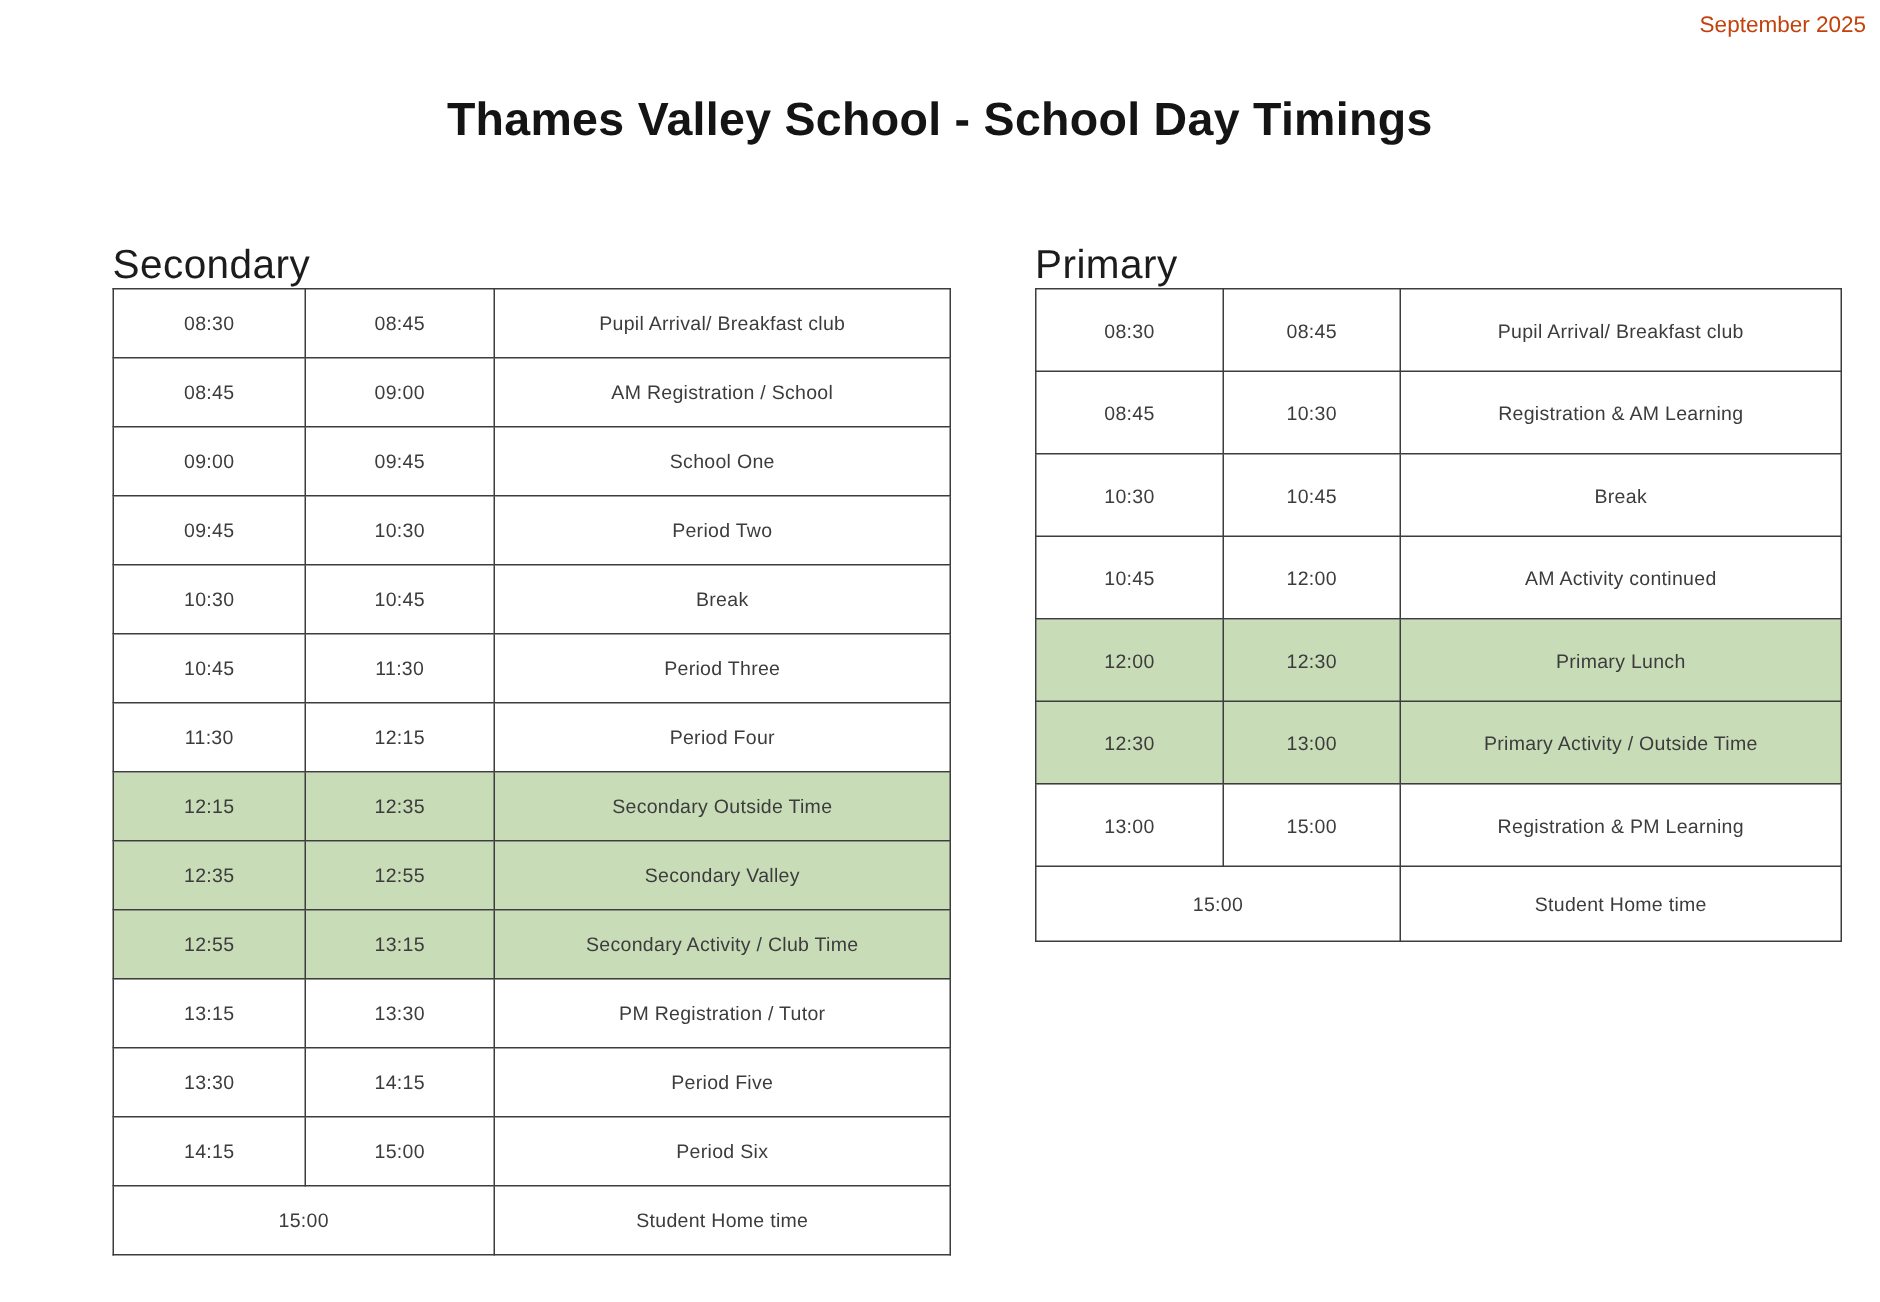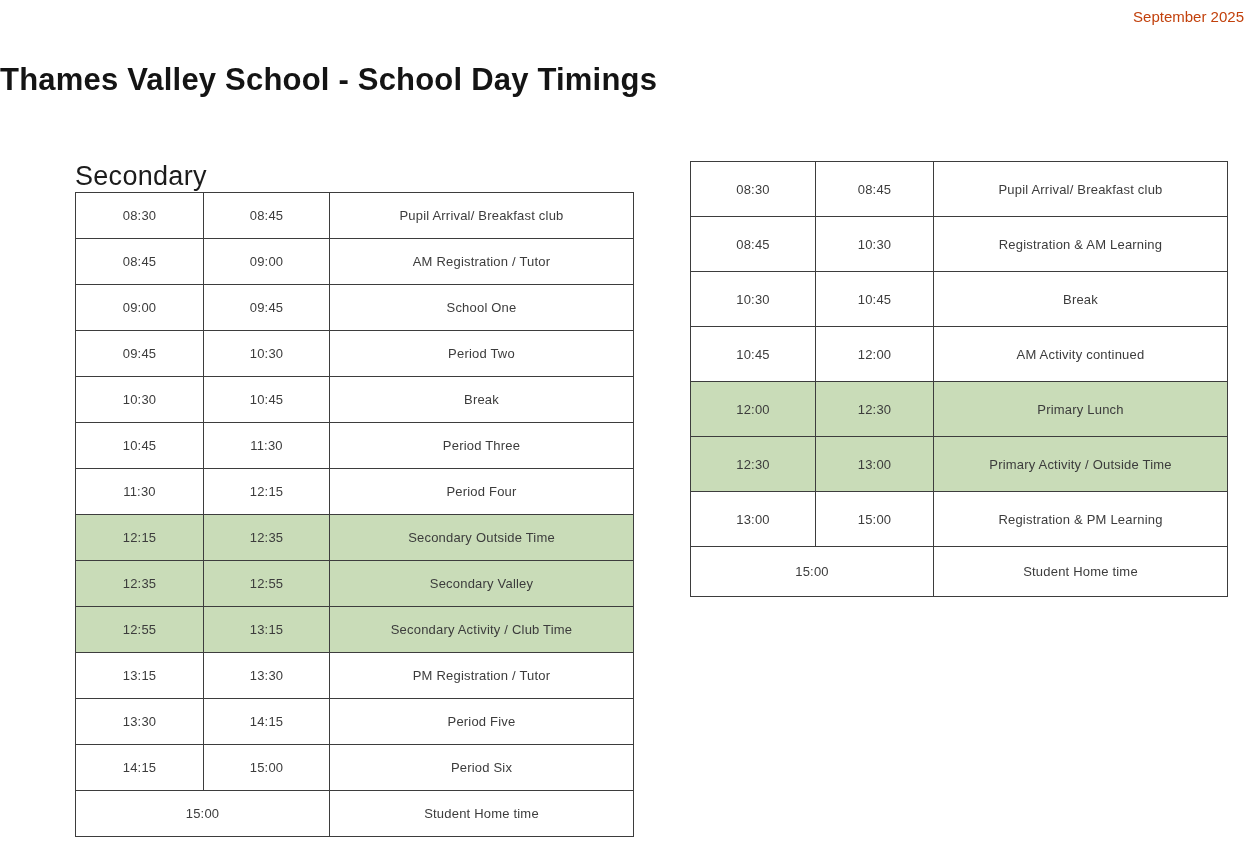--- a/index.html
+++ b/index.html
@@ -17,21 +17,21 @@
     top: 8px;
     right: 9px;
     font-size: 15px;
     color: #c2410c;
   }
   .page-title {
     position: absolute;
     top: 62px;
     left: 0;
     width: 100%;
-    text-align: left;
+    text-align: center;
     font-size: 31px;
     font-weight: 700;
     letter-spacing: 0.2px;
     color: #141414;
   }
   .section { position: absolute; top: 161px; }
   .section.secondary { left: 75px; }
   .section.primary  { left: 690px; }
   .section-heading {
     font-size: 27px;
@@ -76,21 +76,21 @@
     </colgroup>
     <tbody>
         <tr>
           <td>08:30</td>
           <td>08:45</td>
           <td>Pupil Arrival/ Breakfast club</td>
         </tr>
         <tr>
           <td>08:45</td>
           <td>09:00</td>
-          <td>AM Registration / Tutor</td>
+          <td>AM Registration / School</td>
         </tr>
         <tr>
           <td>09:00</td>
           <td>09:45</td>
           <td>School One</td>
         </tr>
         <tr>
           <td>09:45</td>
           <td>10:30</td>
           <td>Period Two</td>
@@ -142,20 +142,21 @@
         </tr>
         <tr>
           <td colspan="2">15:00</td>
           <td>Student Home time</td>
         </tr>
       </tbody>
   </table>
 </div>
 
 <div class="section primary">
+  <div class="section-heading">Primary</div>
   <table>
     <colgroup>
       <col class="c-start-pri">
         <col class="c-end-pri">
         <col class="c-act-pri">
     </colgroup>
     <tbody>
         <tr>
           <td>08:30</td>
           <td>08:45</td>

